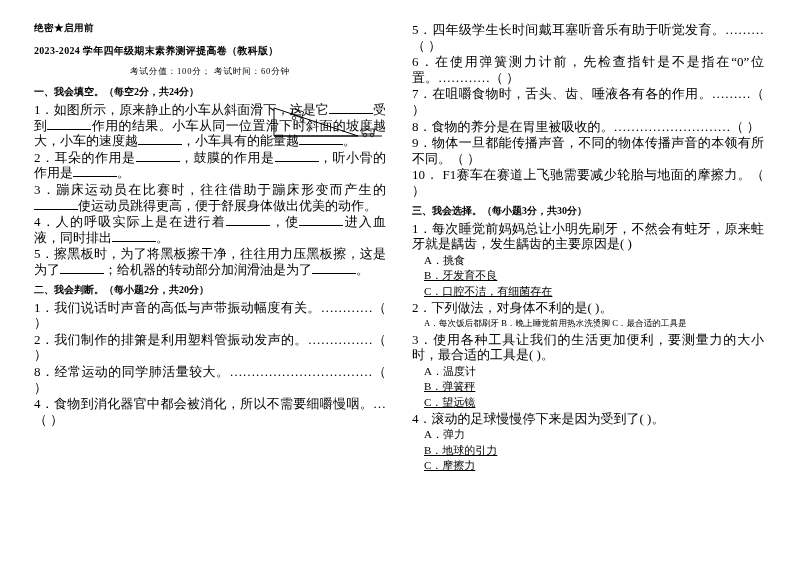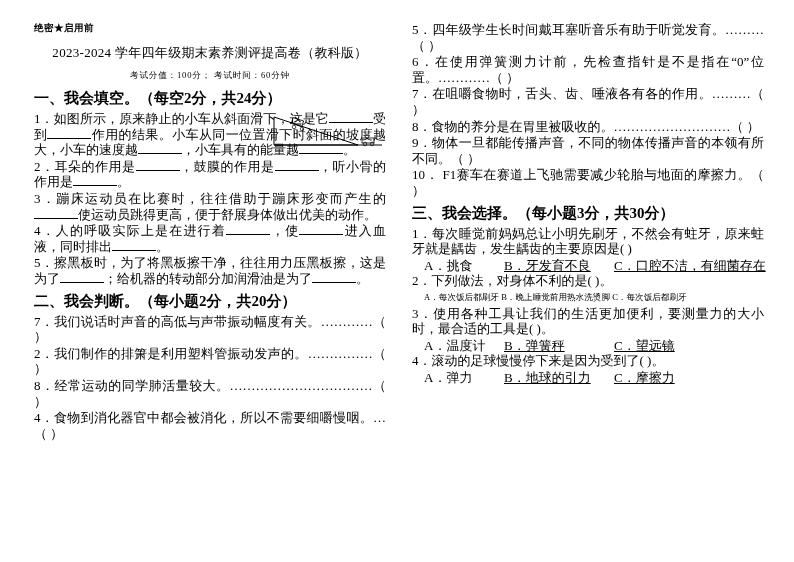--- a/index.html
+++ b/index.html
@@ -30,55 +30,56 @@
     width: 352px;
     flex: 0 0 352px;
   }
   .secret {
     font-size: 9.5px;
     font-weight: bold;
     letter-spacing: 0.5px;
     margin-bottom: 9px;
   }
   .title {
-    font-size: 13px;
-    font-weight: normal;
-    text-align: center;
+    font-size: 10px;
+    font-weight: bold;
+    text-align: left;
     letter-spacing: 0.3px;
     margin-bottom: 8px;
   }
   .subinfo {
     font-size: 8.6px;
     text-align: center;
     letter-spacing: 0.8px;
     margin-bottom: 7px;
   }
   .sec-head {
-    font-size: 15px;
+    font-size: 10px;
     font-weight: bold;
     margin: 5px 0 3px 0;
     font-family: Liberation Serif, serif;
   }
   .q {
     font-size: 13px;
     line-height: 15.6px;
     margin: 0 0 1px 0;
     text-align: justify;
   }
   .q .blank {
     display: inline-block;
     border-bottom: 1px solid #000;
     height: 9px;
     vertical-align: baseline;
   }
   .opts {
-    font-size: 13px;
+    font-size: 11px;
     line-height: 15.6px;
     display: flex;
     padding-left: 12px;
+    flex-direction: column;
   }
   .opts span { white-space: nowrap; }
   .o1 { width: 80px; }
   .o2 { width: 110px; text-decoration: underline; }
   .o3 { width: 120px; text-decoration: underline; }
   .opts-wide { font-size: 8.6px; line-height: 15.6px; padding-left: 12px; }
   .figure {
     position: absolute;
     right: 0px;
     top: 0px;
@@ -128,21 +129,21 @@
       <div class="q">
         <span>4．人的呼吸实际上是在进行着<span class="blank" style="width: 44px;"></span>，使<span class="blank" style="width: 44px;"></span>进入血液，同时排出<span class="blank" style="width: 44px;"></span>。</span>
       </div>
       <div class="q">
         <span>5．擦黑板时，为了将黑板擦干净，往往用力压黑板擦，这是为了<span class="blank" style="width: 44px;"></span>；给机器的转动部分加润滑油是为了<span class="blank" style="width: 44px;"></span>。</span>
       </div>
 
       <div class="sec-head">二、我会判断。（每小题2分，共20分）</div>
 
       <div class="q">
-        <span>7．我们说话时声音的高低与声带振动幅度有关。…………（    ）</span>
+        <span>1．我们说话时声音的高低与声带振动幅度有关。…………（    ）</span>
       </div>
       <div class="q">
         <span>2．我们制作的排箫是利用塑料管振动发声的。……………（    ）</span>
       </div>
       <div class="q">
         <span>8．经常运动的同学肺活量较大。……………………………（    ）</span>
       </div>
       <div class="q">
         <span>4．食物到消化器官中都会被消化，所以不需要细嚼慢咽。…（    ）</span>
       </div>
@@ -178,21 +179,21 @@
         <span class="o2">B．牙发育不良</span>
         <span class="o3">C．口腔不洁，有细菌存在</span>
       </div>
 
       <div class="q">
         <span>2．下列做法，对身体不利的是(    )。</span>
       </div>
       <div class="opts-wide">
         <span>A．每次饭后都刷牙</span>
         <span>B．晚上睡觉前用热水洗烫脚</span>
-        <span>C．每次饭后都刷牙</span>
+        <span>C．最合适的工具是</span>
       </div>
 
       <div class="q">
         <span>3．使用各种工具让我们的生活更加便利，要测量力的大小时，最合适的工具是(    )。</span>
       </div>
       <div class="opts">
         <span class="o1">A．温度计</span>
         <span class="o2">B．弹簧秤</span>
         <span class="o3">C．望远镜</span>
       </div>

